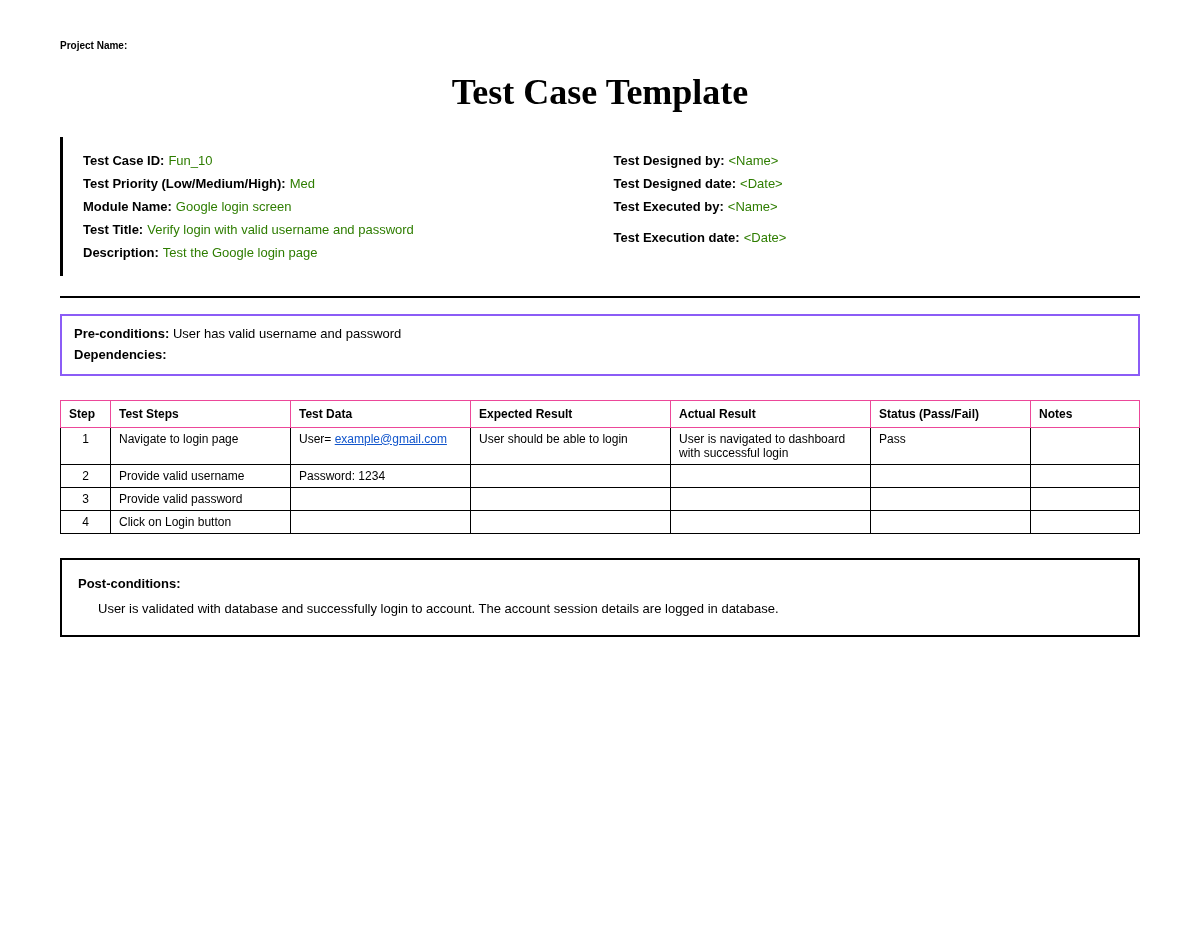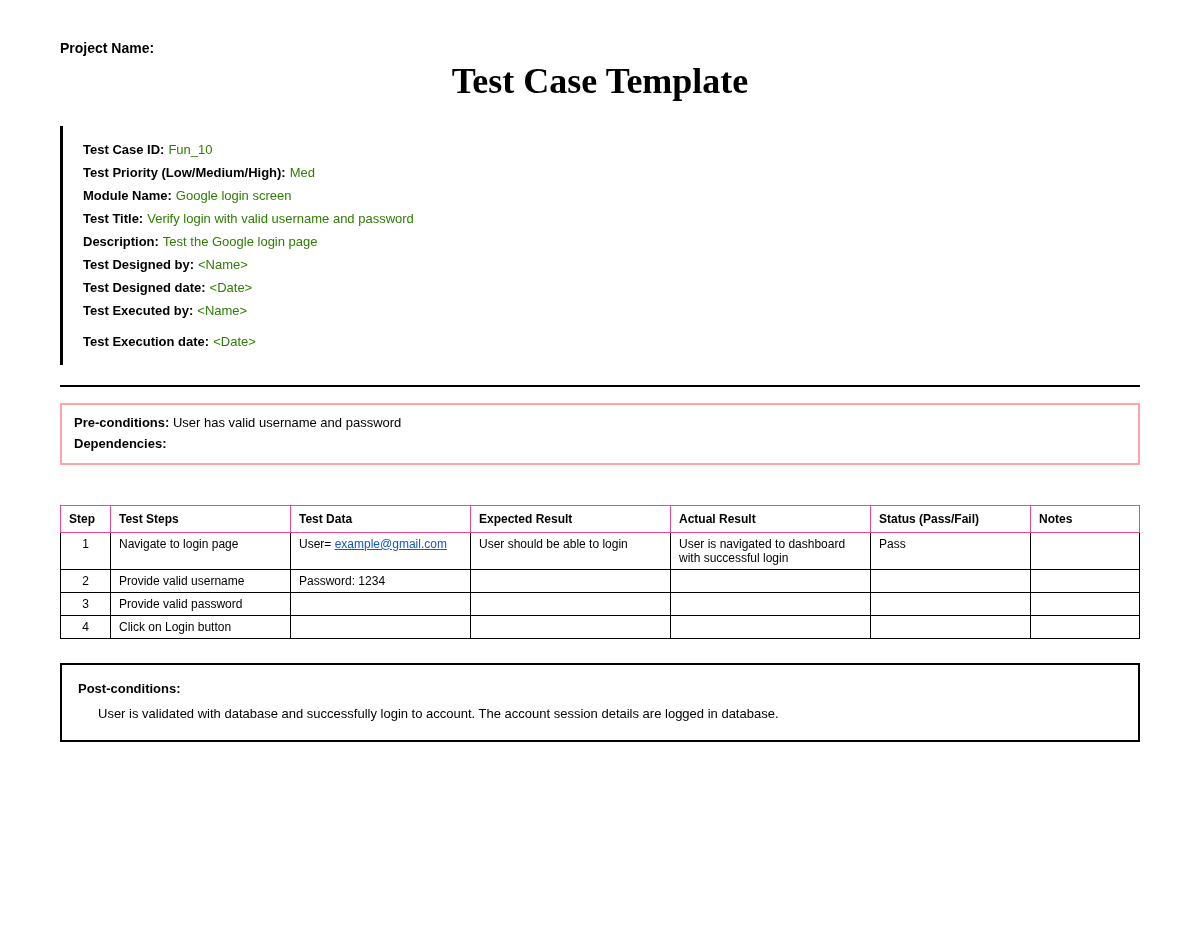--- a/index.html
+++ b/index.html
@@ -13,41 +13,41 @@
       font-family: Arial, sans-serif;
       font-size: 13px;
       color: #000000;
       padding: 40px 60px;
       width: 1200px;
       min-height: 927px;
     }
 
     .project-name {
       font-weight: bold;
-      font-size: 14px;
-      margin-bottom: 4px;
+      font-size: 10px;
+      margin-bottom: 20px;
     }
 
     .page-title {
       text-align: center;
       font-size: 36px;
       font-weight: bold;
       font-family: 'Times New Roman', serif;
       margin-bottom: 24px;
     }
 
     .info-section {
       border-left: 3px solid #000;
       padding: 16px 20px;
       margin-bottom: 20px;
     }
 
     .info-grid {
       display: grid;
-      grid-template-columns: 1fr;
+      grid-template-columns: 1fr 1fr;
       gap: 8px 24px;
     }
 
     .info-row {
       display: flex;
       align-items: baseline;
       gap: 4px;
     }
 
     .label-bold {
@@ -61,23 +61,23 @@
       font-size: 13px;
     }
 
     .divider {
       border: none;
       border-top: 2px solid #000;
       margin: 4px 0 16px 0;
     }
 
     .preconditions-section {
-      border: 2px solid #fca5a5;
+      border: 2px solid #8b5cf6;
       padding: 8px 12px;
-      margin-bottom: 40px;
+      margin-bottom: 24px;
     }
 
     .preconditions-section p {
       font-size: 13px;
       line-height: 1.6;
     }
 
     .preconditions-section .label-bold {
       font-weight: bold;
     }

